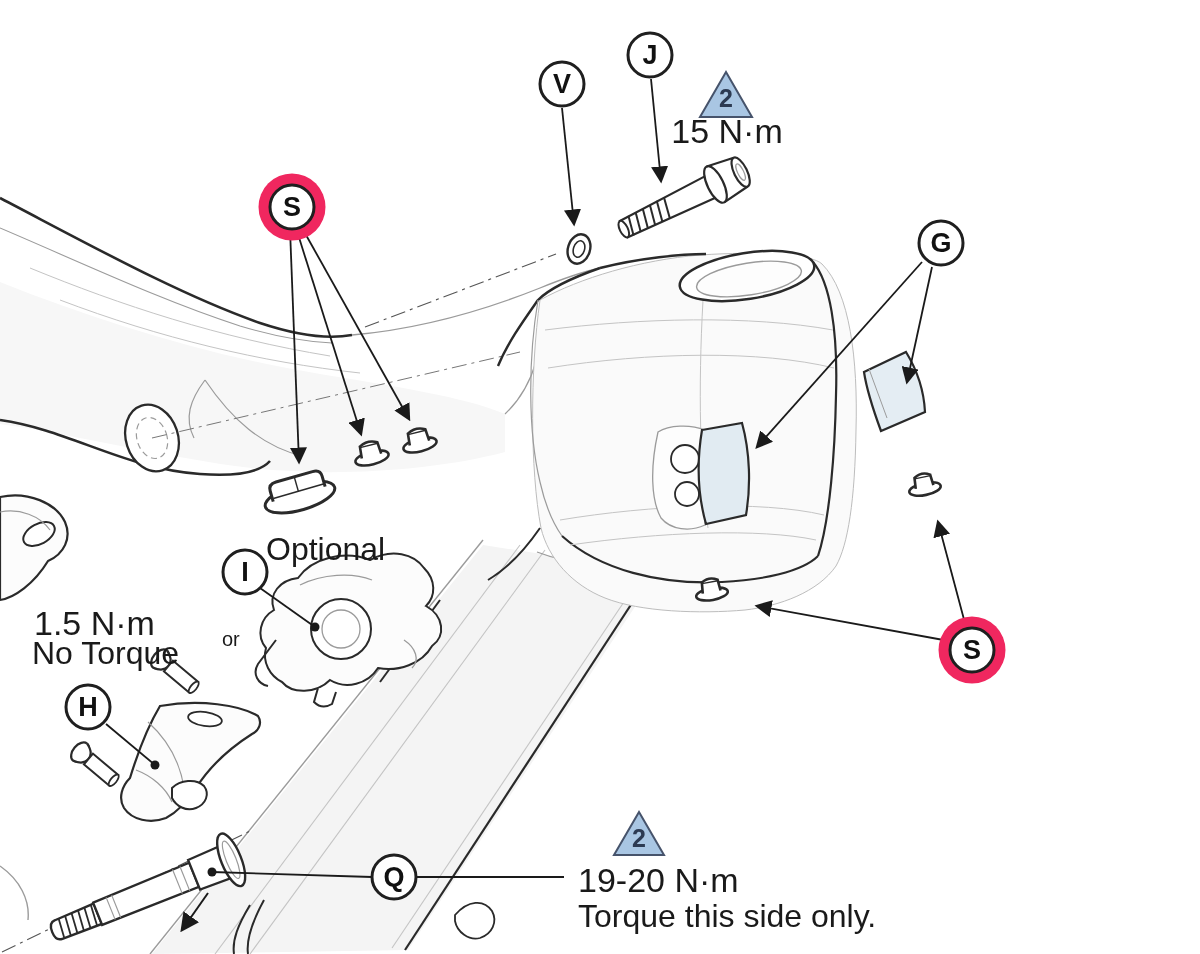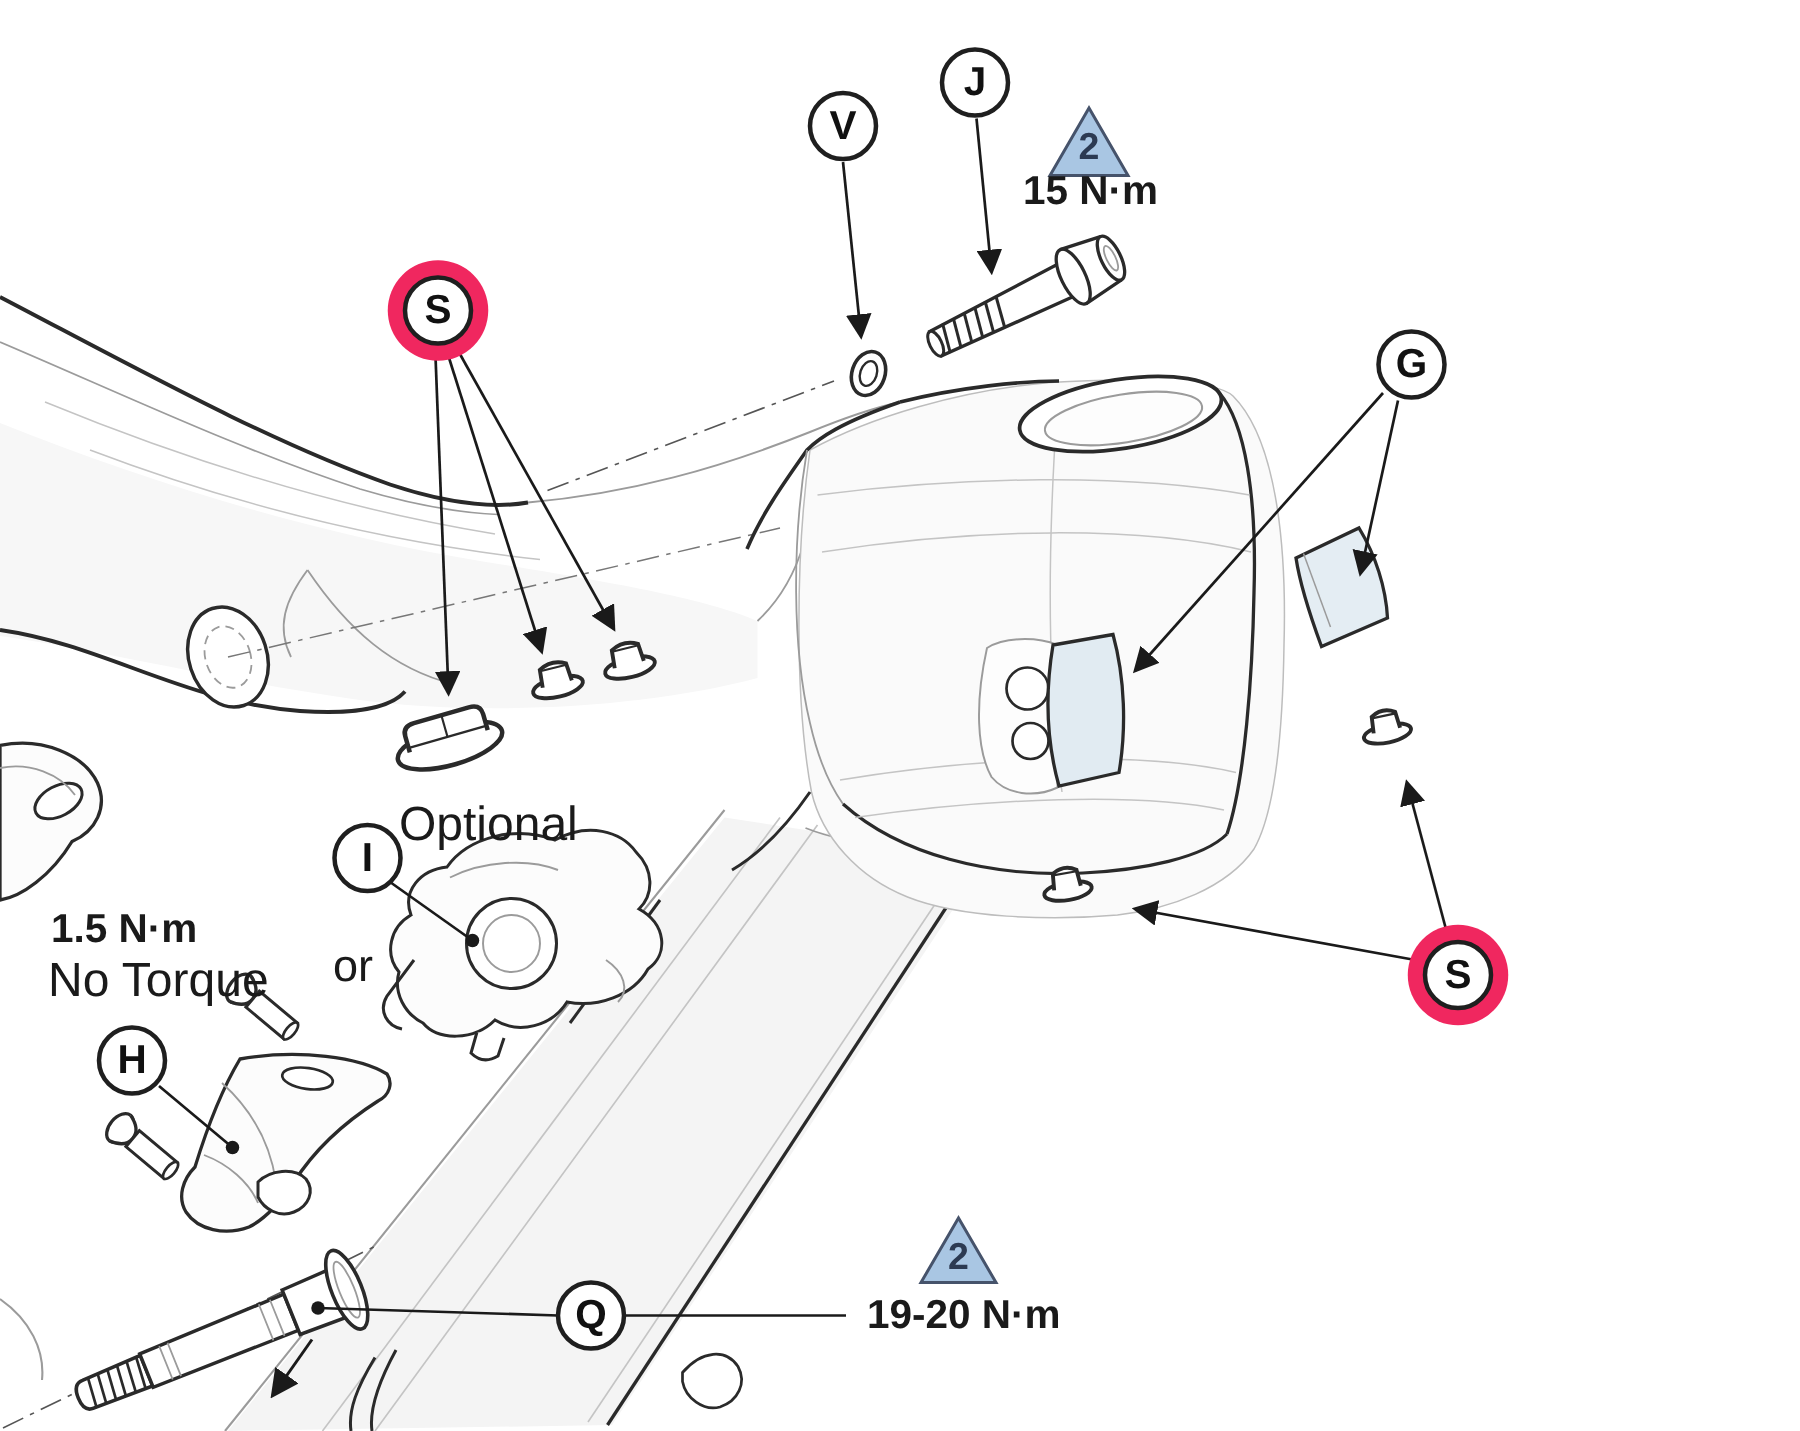--- a/index.html
+++ b/index.html
@@ -8,21 +8,21 @@
   #drawing{position:absolute;left:0;top:0;}
   .callout{position:absolute;width:47px;height:47px;border:3px solid #1f1f1f;border-radius:50%;
            background:#fff;display:flex;align-items:center;justify-content:center;
            font-size:27px;font-weight:600;color:#111;transform:translate(-50%,-50%);box-sizing:border-box;}
   .callout.pink{box-shadow:0 0 0 10px #F0275F;}
   .warn{position:absolute;}
   .warn svg{display:block;}
   .warn .num{position:absolute;left:0;top:14px;width:100%;text-align:center;
              font-size:25px;font-weight:600;color:#2c3a52;}
   .t{position:absolute;white-space:nowrap;font-size:32px;line-height:1.15;}
-  .t.bold{font-weight:700;font-size:27px;}
+  .t.bold{font-weight:400;font-size:34px;}
   .t.center{text-align:center;}
 </style>
 </head>
 <body>
 
 <div id="stage">
 
   <svg id="drawing" width="1200" height="954" viewBox="0 0 1200 954">
     <defs>
       <marker id="ah" viewBox="0 0 10 10" refX="8.5" refY="5" markerWidth="9.5" markerHeight="9.5" orient="auto">
@@ -240,16 +240,17 @@
     <svg width="54" height="47" viewBox="0 0 54 47">
       <polygon points="27,2 52,45 2,45" fill="#A9C6E3" stroke="#46536B" stroke-width="2"></polygon>
     </svg>
     <span class="num">2</span>
   </div>
 
   <div class="t bold center" style="left:668px;top:112px;width:118px">15 N·m</div>
   <div class="t bold" style="left:34px;top:604px">1.5 N·m</div>
   <div class="t" style="left:32px;top:635px">No Torque</div>
   <div class="t" style="left:266px;top:531px">Optional</div>
-  <div class="t" style="left:222px;top:628px;font-size:30px">or</div>
+  <div class="t" style="left:222px;top:628px;font-size:20px">or</div>
   <div class="t bold" style="left:578px;top:861px">19-20 N·m</div>
+  <div class="t" style="left:578px;top:898px">Torque this side only.</div>
 
 </div>
 
 </body></html>

